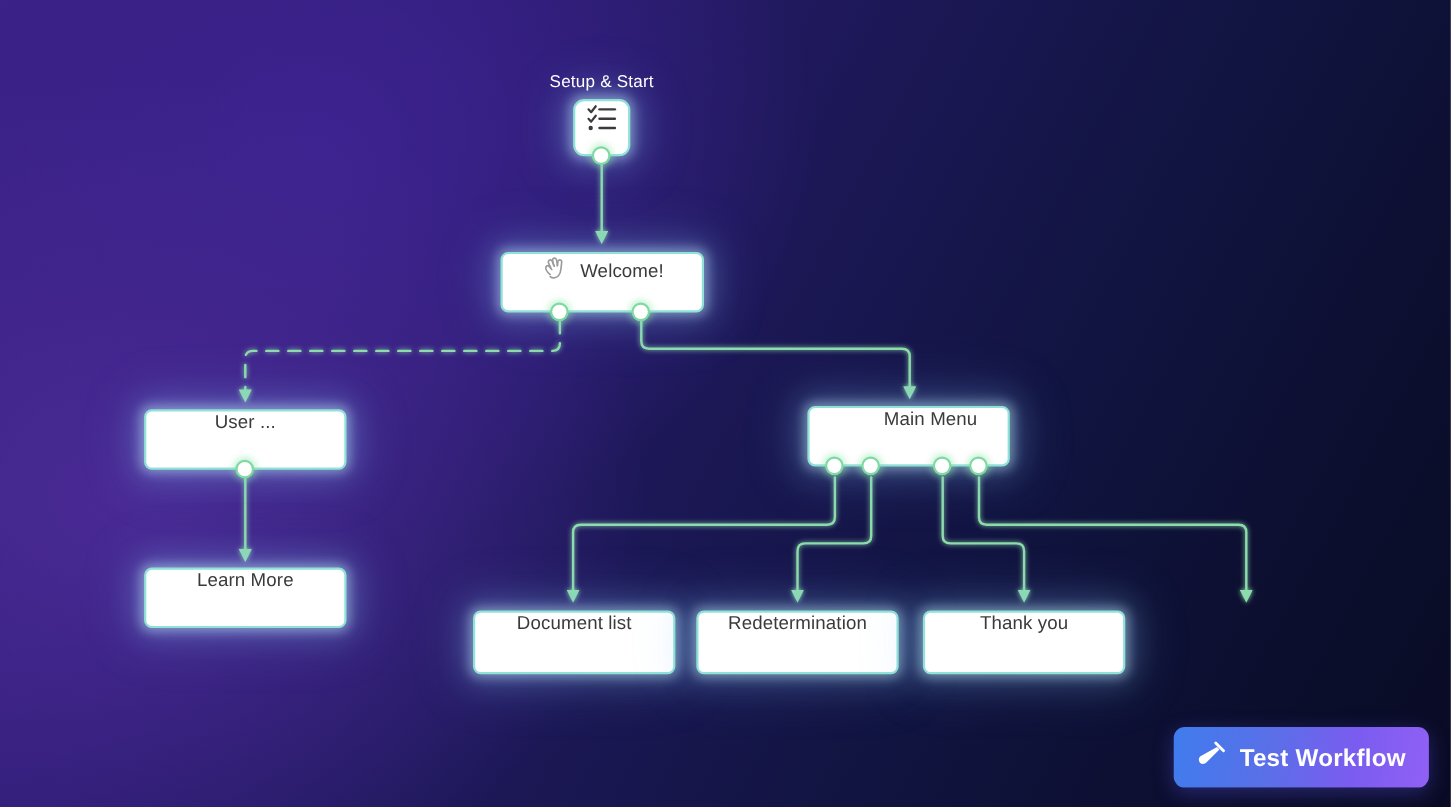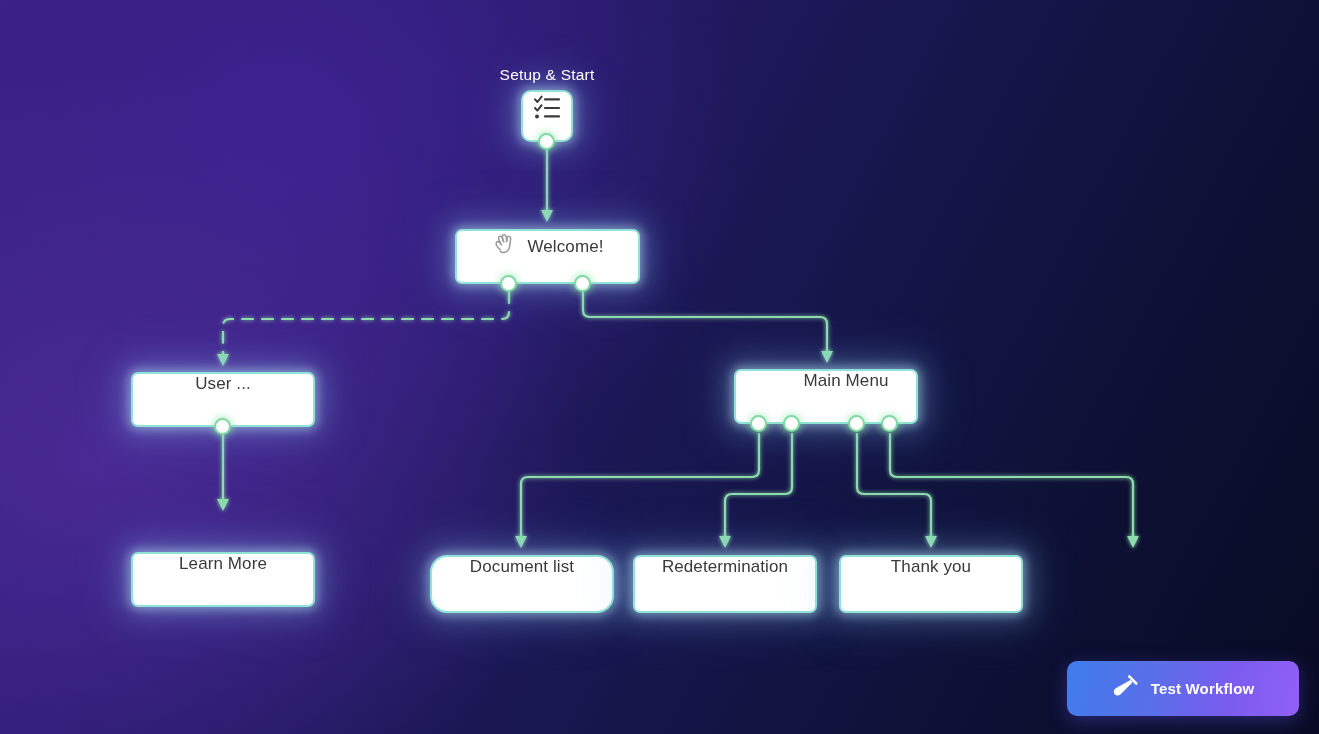--- a/index.html
+++ b/index.html
@@ -93,21 +93,21 @@
     position: absolute;
     left: 1067px;
     top: 661px;
     width: 232px;
     height: 55px;
     border: none;
     border-radius: 10px;
     background: linear-gradient(100deg, #3f7ced 0%, #5a6fe8 38%, #7b5cf0 70%, #9160f5 100%);
     color: #ffffff;
     font-family: "Liberation Sans", sans-serif;
-    font-size: 15px;
+    font-size: 22px;
     font-weight: bold;
     letter-spacing: .2px;
     display: flex;
     align-items: center;
     justify-content: center;
     gap: 11px;
     cursor: pointer;
     box-shadow: 0 5px 18px rgba(90, 80, 230, .38);
     z-index: 10;
   }
@@ -186,37 +186,37 @@
   <div class="dot" style="left:500px; top:275px;"></div>
   <div class="dot" style="left:574px; top:275px;"></div>
 
   <div class="node" style="left:131px; top:372px; width:184px; height:55px;">
     <div class="node-inner">
       <span>User ...</span>
     </div>
   </div>
   <div class="dot" style="left:214px; top:418px;"></div>
 
-  <div class="node" style="left:131px; top:516px; width:184px; height:55px;margin-top:36px;">
+  <div class="node" style="left:131px; top:516px; width:184px; height:55px;">
     <div class="node-inner">
       <span>Learn More</span>
     </div>
   </div>
 
   <div class="node" style="left:734px; top:369px; width:184px; height:55px;padding-left:40px;">
     <div class="node-inner">
       <span>Main Menu</span>
     </div>
   </div>
   <div class="dot" style="left:750px; top:415px;"></div>
   <div class="dot" style="left:783px; top:415px;"></div>
   <div class="dot" style="left:848px; top:415px;"></div>
   <div class="dot" style="left:881px; top:415px;"></div>
 
-  <div class="node" style="left:430px; top:555px; width:184px; height:58px;border-radius:17px;">
+  <div class="node" style="left:430px; top:555px; width:184px; height:58px;">
     <div class="node-inner">
       <span>Document list</span>
     </div>
   </div>
 
   <div class="node" style="left:633px; top:555px; width:184px; height:58px;">
     <div class="node-inner">
       <span>Redetermination</span>
     </div>
   </div>

